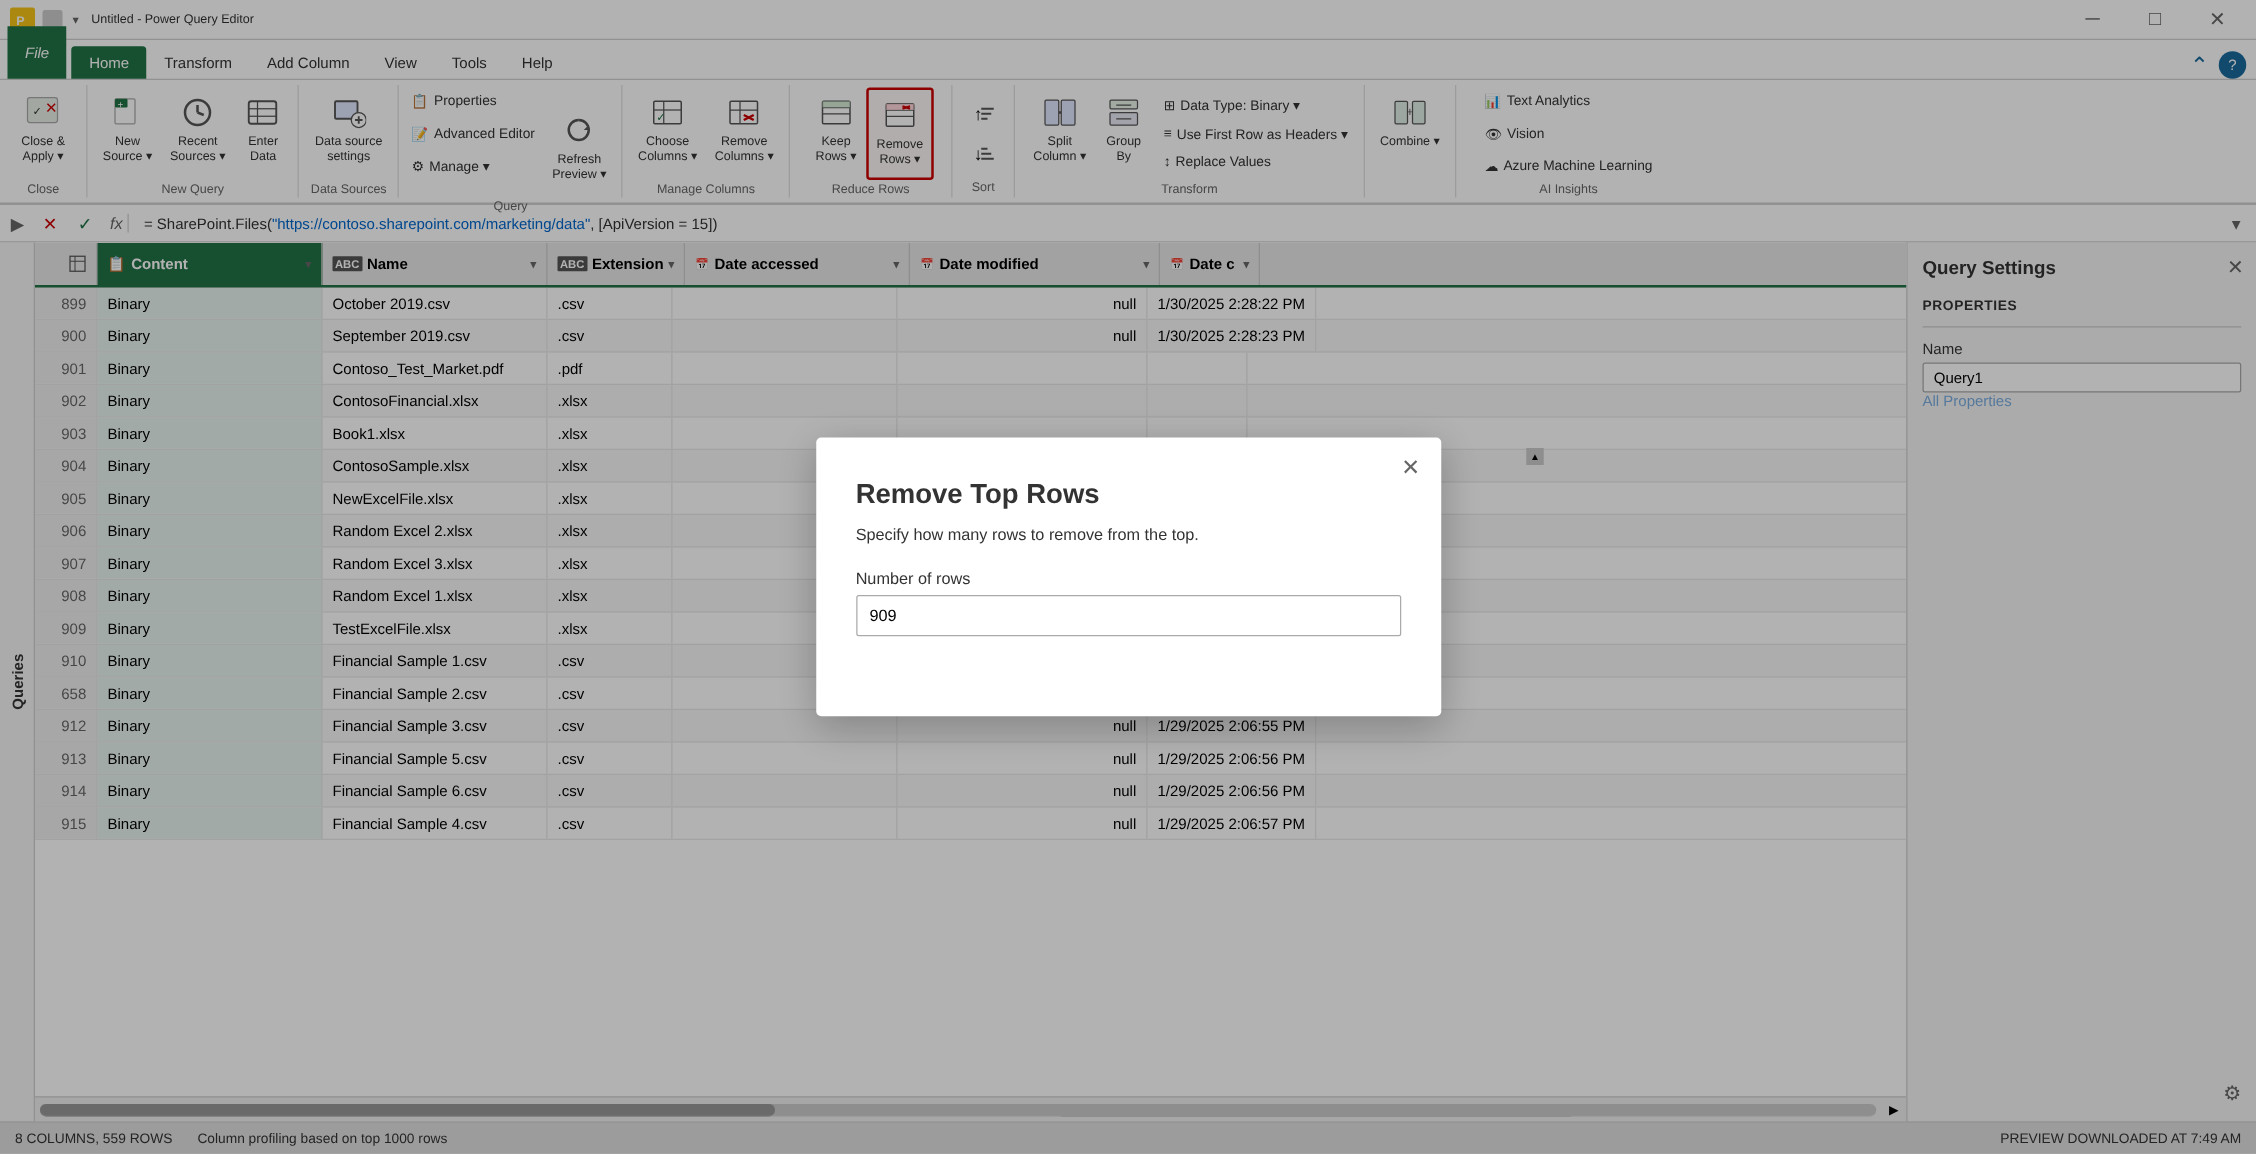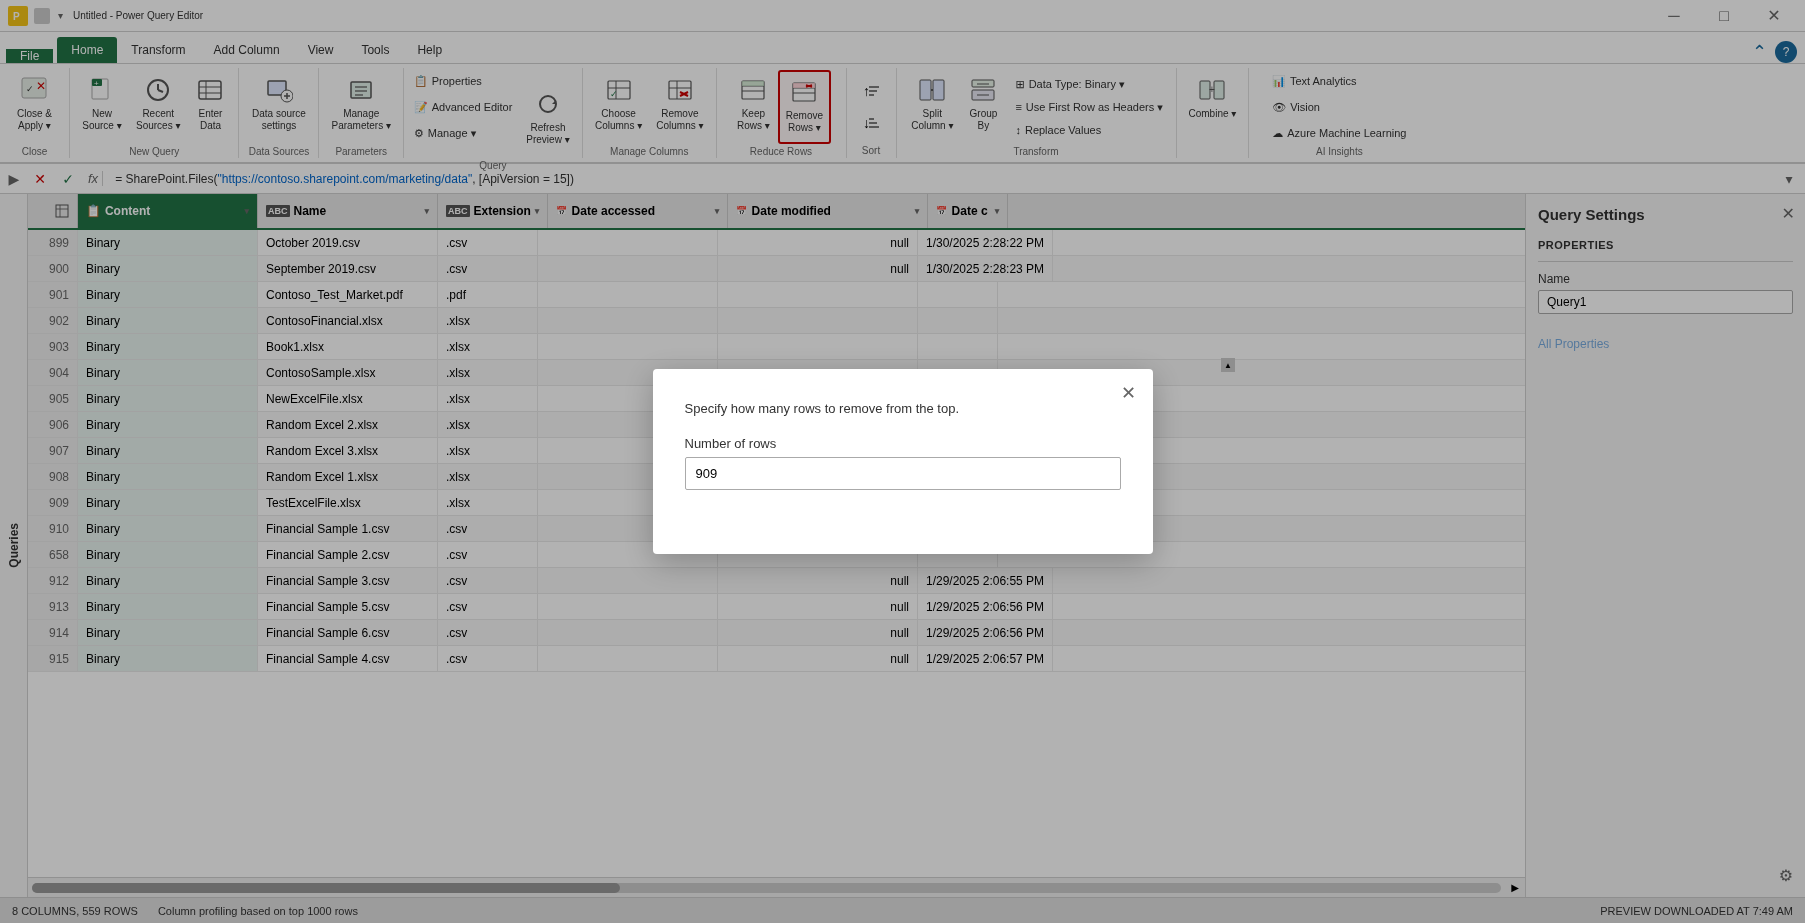--- a/index.html
+++ b/index.html
@@ -34,26 +34,27 @@
       font-size: 12px;
       color: #333;
       border-top-left-radius: 3px;
       border-top-right-radius: 3px;
     }
     .ribbon-tab.active {
       background: #217346;
       color: white;
     }
     .ribbon-tab-file {
-      padding: 0 14px;
+      padding: 14px 14px;
       cursor: pointer;
       font-size: 12px;
       background: #217346;
       color: white;
       margin-right: 4px;
+      font-style: italic;
     }
 
     
     .ribbon {
       height: 100px;
       background: #fff;
       border-bottom: 2px solid #d0d0d0;
       display: flex;
       align-items: stretch;
       padding: 4px 0;
@@ -414,36 +415,20 @@
             <circle cx="22" cy="20" r="6" fill="#fff" stroke="#555" stroke-width="1"></circle>
             <path d="M22 17 v6 M19 20 h6" stroke="#555" stroke-width="1.5"></path>
           </svg>
         </div>
         <div class="ribbon-btn-label">Data source<br>settings</div>
       </div>
     </div>
     <div class="ribbon-section-label">Data Sources</div>
   </div>
 
-  <div class="ribbon-section" style="min-width:80px;">
-    <div class="ribbon-section-inner">
-      <div class="ribbon-btn">
-        <div class="ribbon-btn-icon">
-          <svg width="28" height="28" viewBox="0 0 28 28">
-            <rect x="4" y="6" width="20" height="16" fill="#e0f0e8" stroke="#555" stroke-width="1.5" rx="1"></rect>
-            <line x1="8" y1="11" x2="20" y2="11" stroke="#555" stroke-width="1.2"></line>
-            <line x1="8" y1="15" x2="20" y2="15" stroke="#555" stroke-width="1.2"></line>
-            <line x1="8" y1="19" x2="16" y2="19" stroke="#555" stroke-width="1.2"></line>
-          </svg>
-        </div>
-        <div class="ribbon-btn-label">Manage<br>Parameters ▾</div>
-      </div>
-    </div>
-    <div class="ribbon-section-label">Parameters</div>
-  </div>
 
   <div class="ribbon-section" style="min-width:160px;">
     <div class="ribbon-section-inner" style="flex-direction:column;align-items:flex-start;width:100%;">
       <div style="display:flex;gap:2px;width:100%;margin-bottom:2px;">
         <div class="ribbon-btn-small">
           <span>📋</span>
           <span>Properties</span>
         </div>
       </div>
       <div style="display:flex;gap:2px;width:100%;margin-bottom:2px;">
@@ -895,31 +880,32 @@
     </div>
   </div>
 
   <div class="query-settings">
     <div class="query-settings-title">Query Settings</div>
     <div class="query-settings-close">✕</div>
     <div class="settings-section-title">PROPERTIES</div>
     <div style="border-top:1px solid #ccc;margin-bottom:10px;"></div>
     <div class="settings-field-label">Name</div>
     <input class="settings-input" type="text" value="Query1" style="">
-    <div style="margin-top:23px;font-size:12px;color:#0066cc;cursor:pointer;opacity:0.5;">All Properties</div>
+    <div style="margin-top:0;font-size:12px;color:#0066cc;cursor:pointer;opacity:0.5;">All Properties</div>
     <div class="settings-gear">⚙</div>
   </div>
 </div>
 
 <div class="status-bar">
   <span>8 COLUMNS, 559 ROWS</span>
   <span>Column profiling based on top 1000 rows</span>
   <span class="status-bar-right">PREVIEW DOWNLOADED AT 7:49 AM</span>
 </div>
 
 <div class="modal-overlay">
   <div class="modal">
     <div class="modal-close">✕</div>
+    <div class="modal-title">Remove Top Rows</div>
     <div class="modal-desc">Specify how many rows to remove from the top.</div>
     <div class="modal-field-label">Number of rows</div>
     <input class="modal-input" type="text" value="909" style="">
   </div>
 </div>
 
 </body></html>

